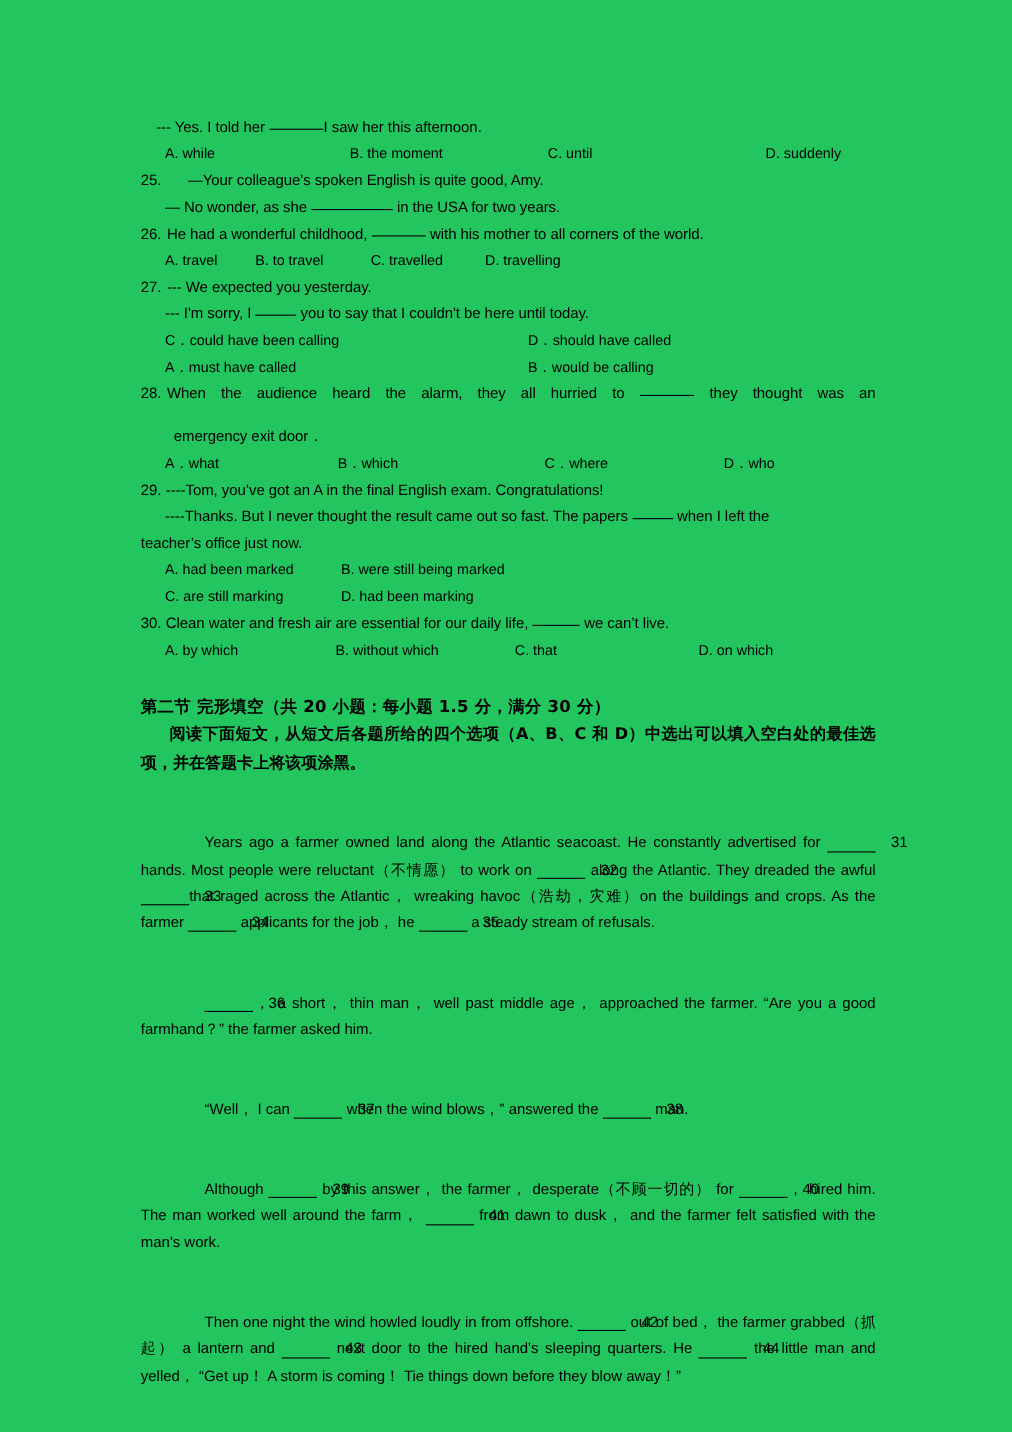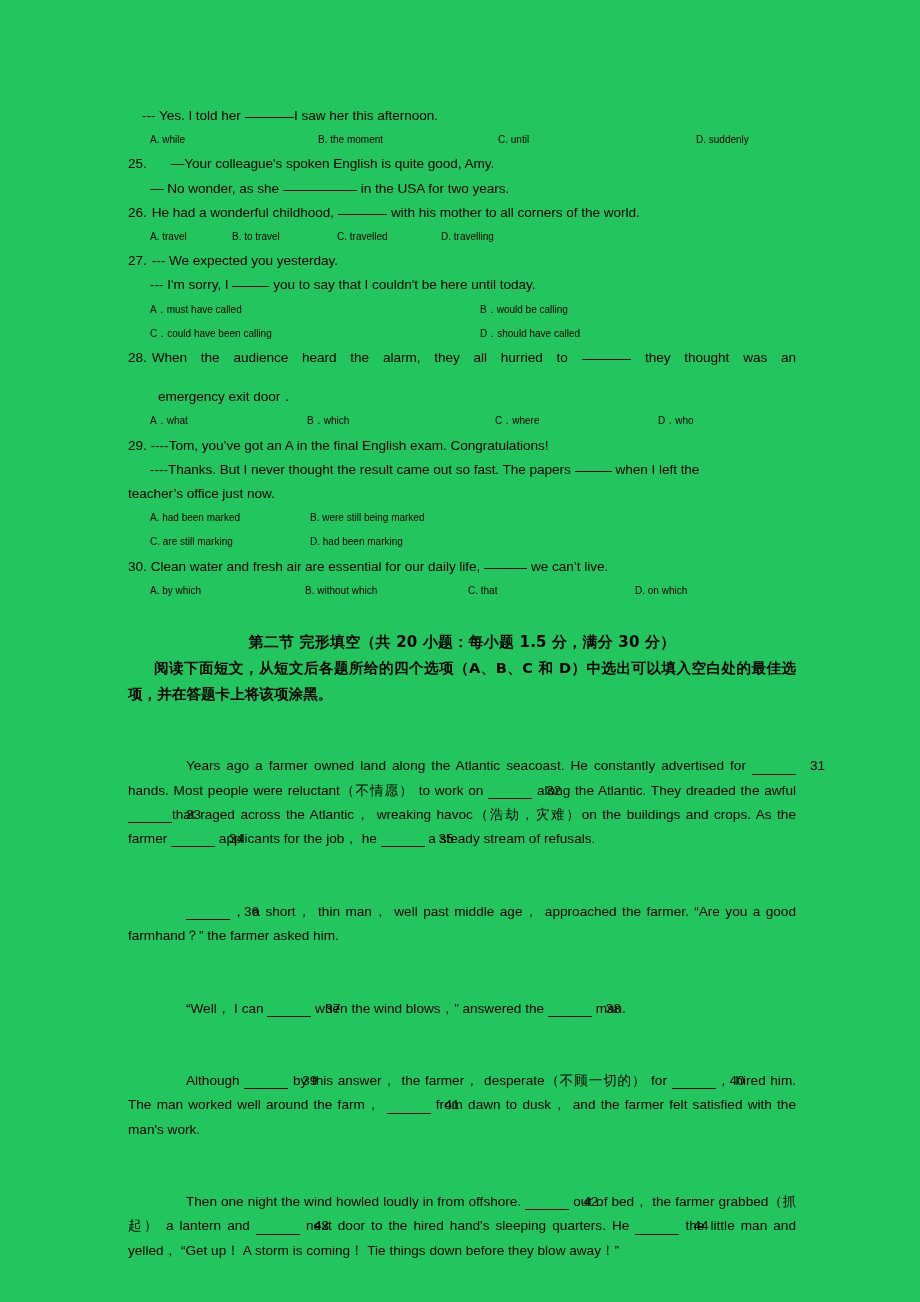--- a/index.html
+++ b/index.html
@@ -33,21 +33,21 @@
     line-height: 24.2px;
     white-space: pre-wrap;
     letter-spacing: -0.05px;
   }
   .indent-1 { padding-left: 14px; }
   .indent-2 { padding-left: 22px; }
   .indent-3 { padding-left: 30px; margin-top: 15px; }
 
   
   .opts {
-    font-size: 10px;
+    font-size: 13px;
     line-height: 24.2px;
     display: flex;
     padding-left: 22px;
   }
   .opts > span { display: inline-block; white-space: pre; }
 
   
   .blk {
     display: inline-block;
     border-bottom: 1.3px solid #000;
@@ -62,21 +62,20 @@
     line-height: 1.05;
   }
 
   
   .sec-head {
     font-size: 15px;
     font-weight: bold;
     line-height: 26px;
     margin-top: 26px;
     letter-spacing: 0.2px;
-    text-align: center;
   }
   .cn {
     font-family: "DejaVu Sans", "Liberation Sans", sans-serif;
   }
   .cn-para {
     font-size: 14.6px;
     font-weight: bold;
     line-height: 25.5px;
     text-align: justify;
     text-justify: inter-character;
@@ -118,26 +117,26 @@
     <div class="opts">
       <span style="width:82px">A. travel</span>
       <span style="width:105px">B. to travel</span>
       <span style="width:104px">C. travelled</span>
       <span>D. travelling</span>
     </div>
 
     <div class="line"><span>27.</span><span style="display:inline-block;width:5px"></span><span>--- We expected you yesterday.</span></div>
     <div class="line indent-2">--- I'm sorry, I <span class="blk" style="width: 37.2px;"></span> you to say that I couldn't be here until today.</div>
     <div class="opts">
+      <span style="width:330px">C．could have been calling</span>
+      <span>D．should have called</span>
+    </div>
+    <div class="opts">
       <span style="width:330px">A．must have called</span>
       <span>B．would be calling</span>
-    </div>
-    <div class="opts">
-      <span style="width:330px">C．could have been calling</span>
-      <span>D．should have called</span>
     </div>
 
     <div class="line" style="text-align:justify;text-align-last:justify"><span>28.</span><span style="display:inline-block;width:5px"></span><span>When the audience heard the alarm, they all hurried to <span class="blk" style="width: 49.6px;"></span> they thought was an</span></div>
     <div class="line indent-3">emergency exit door．</div>
     <div class="opts">
       <span style="width:157px">A．what</span>
       <span style="width:188px">B．which</span>
       <span style="width:163px">C．where</span>
       <span>D．who</span>
     </div>

